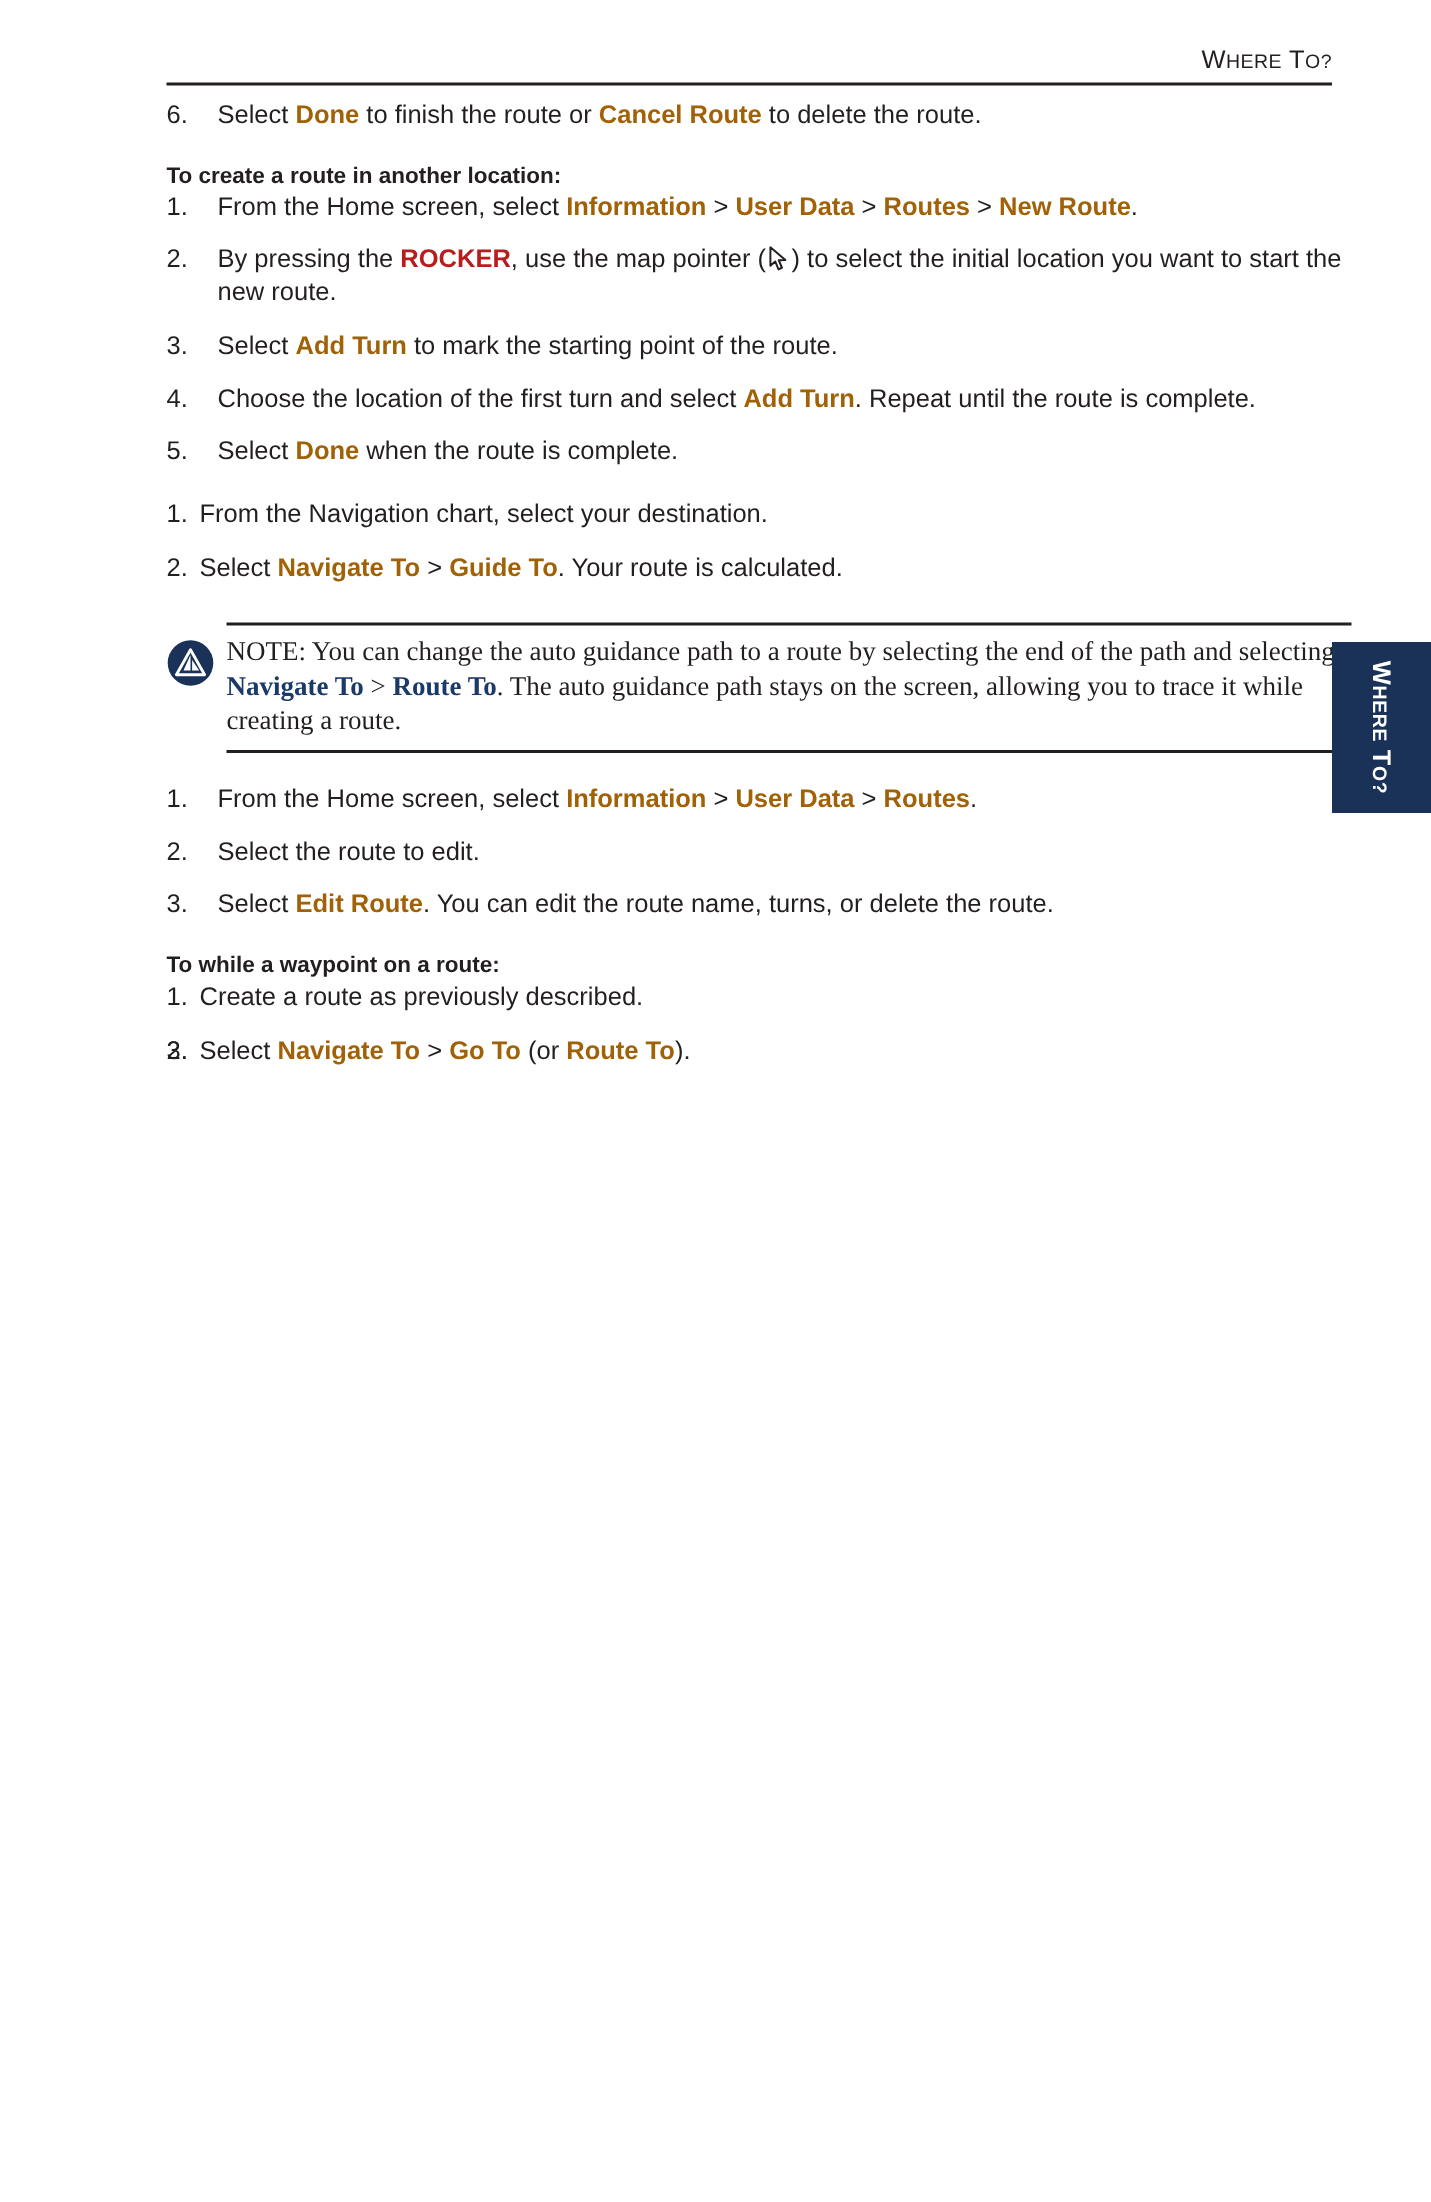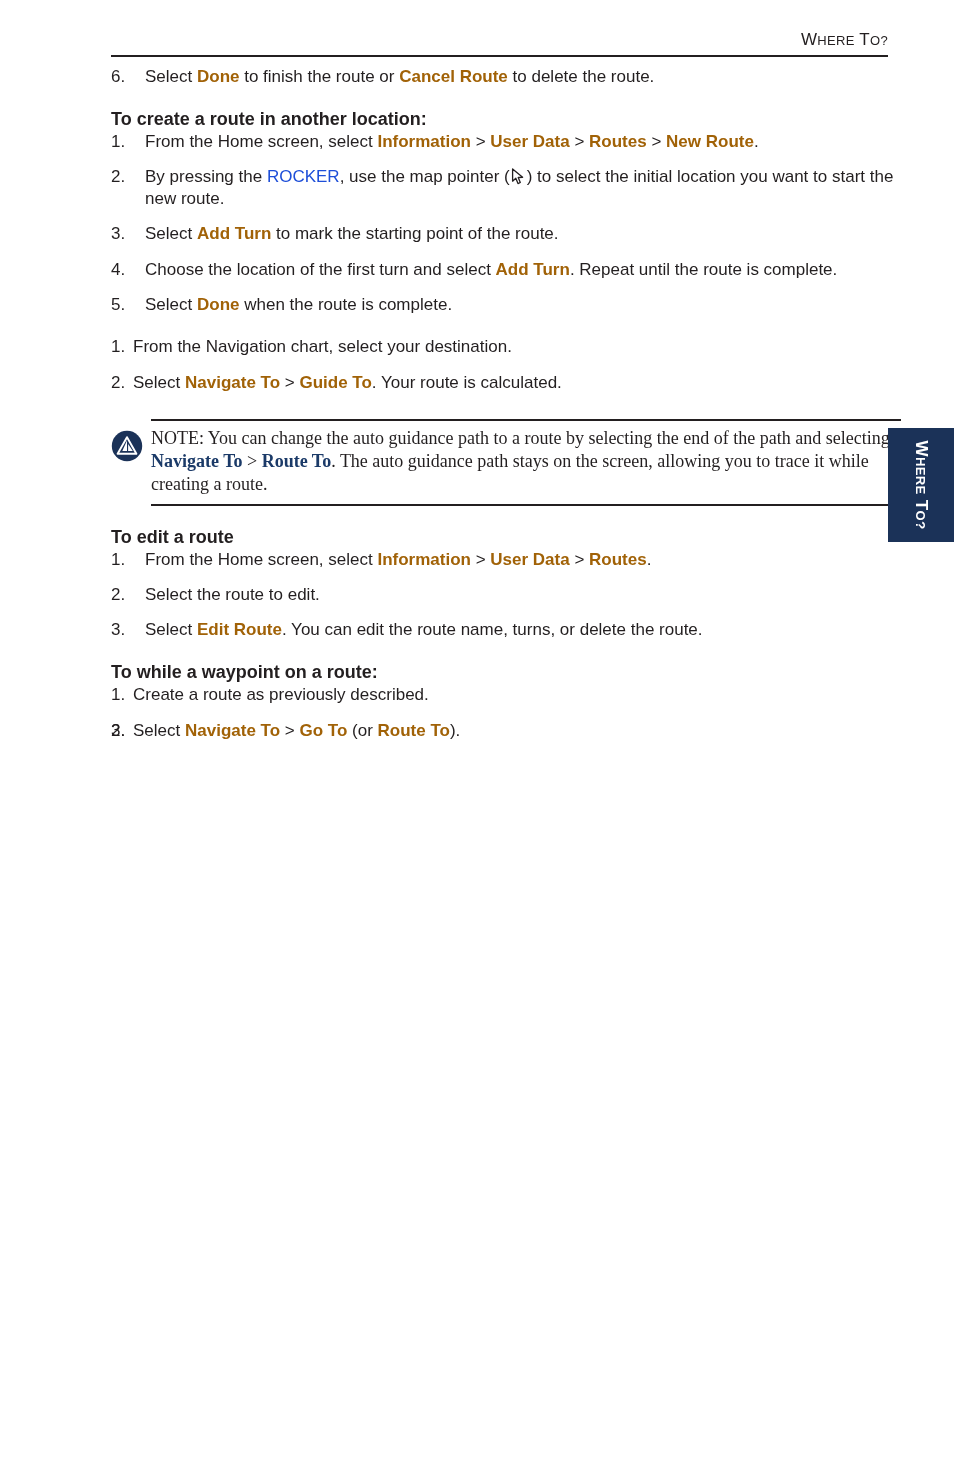--- a/index.html
+++ b/index.html
@@ -47,24 +47,24 @@
   }
 
   
   .content {
     position: absolute;
     left: 111px;
     top: 66px;
     width: 790px;
   }
   .t { color: #a16207; font-weight: bold; }   
-  .k { color: #1d4ed8; font-weight: normal; }   
+  .k { color: #b91c1c; font-weight: bold; }   
 
   h3.sub {
-    font-size: 18px;
+    font-size: 15px;
     font-weight: bold;
     margin: 0;
     padding: 0;
     line-height: 1.28;
     color: #231f20;
   }
 
   
   ol.steps {
     list-style: none;
@@ -236,21 +236,20 @@
             <path d="M16 10.6 L16 21.0 L11.3 21.0 Z" fill="#ffffff"></path>
             <path d="M17.1 14.0 L21.8 21.0 L17.1 21.0 Z" fill="#ffffff"></path>
           </svg>
         </span>
         <span class="note-text"><span class="nlabel">NOTE:</span><span> You can change the auto guidance path to a route by selecting the end of the path and selecting </span><span class="nt">Navigate To</span><span> &gt; </span><span class="nt">Route To</span><span>. The auto guidance path stays on the screen, allowing you to trace it while creating a route.</span></span>
       </div>
       <div class="note-rule"></div>
     </div>
 
     <div class="blk">
-      <h3 class="sub"> To edit a route</h3>
       <ol class="steps blk-sm">
         <li>
           <span class="num">1.</span><span>From the Home screen, select </span><span class="t">Information</span><span> &gt; </span><span class="t">User Data</span><span> &gt; </span><span class="t">Routes</span><span>.</span>
         </li>
         <li>
           <span class="num">2.</span><span>Select the route to edit.</span>
         </li>
         <li>
           <span class="num">3.</span><span>Select </span><span class="t">Edit Route</span><span>. You can edit the route name, turns, or delete the route.</span>
         </li>

